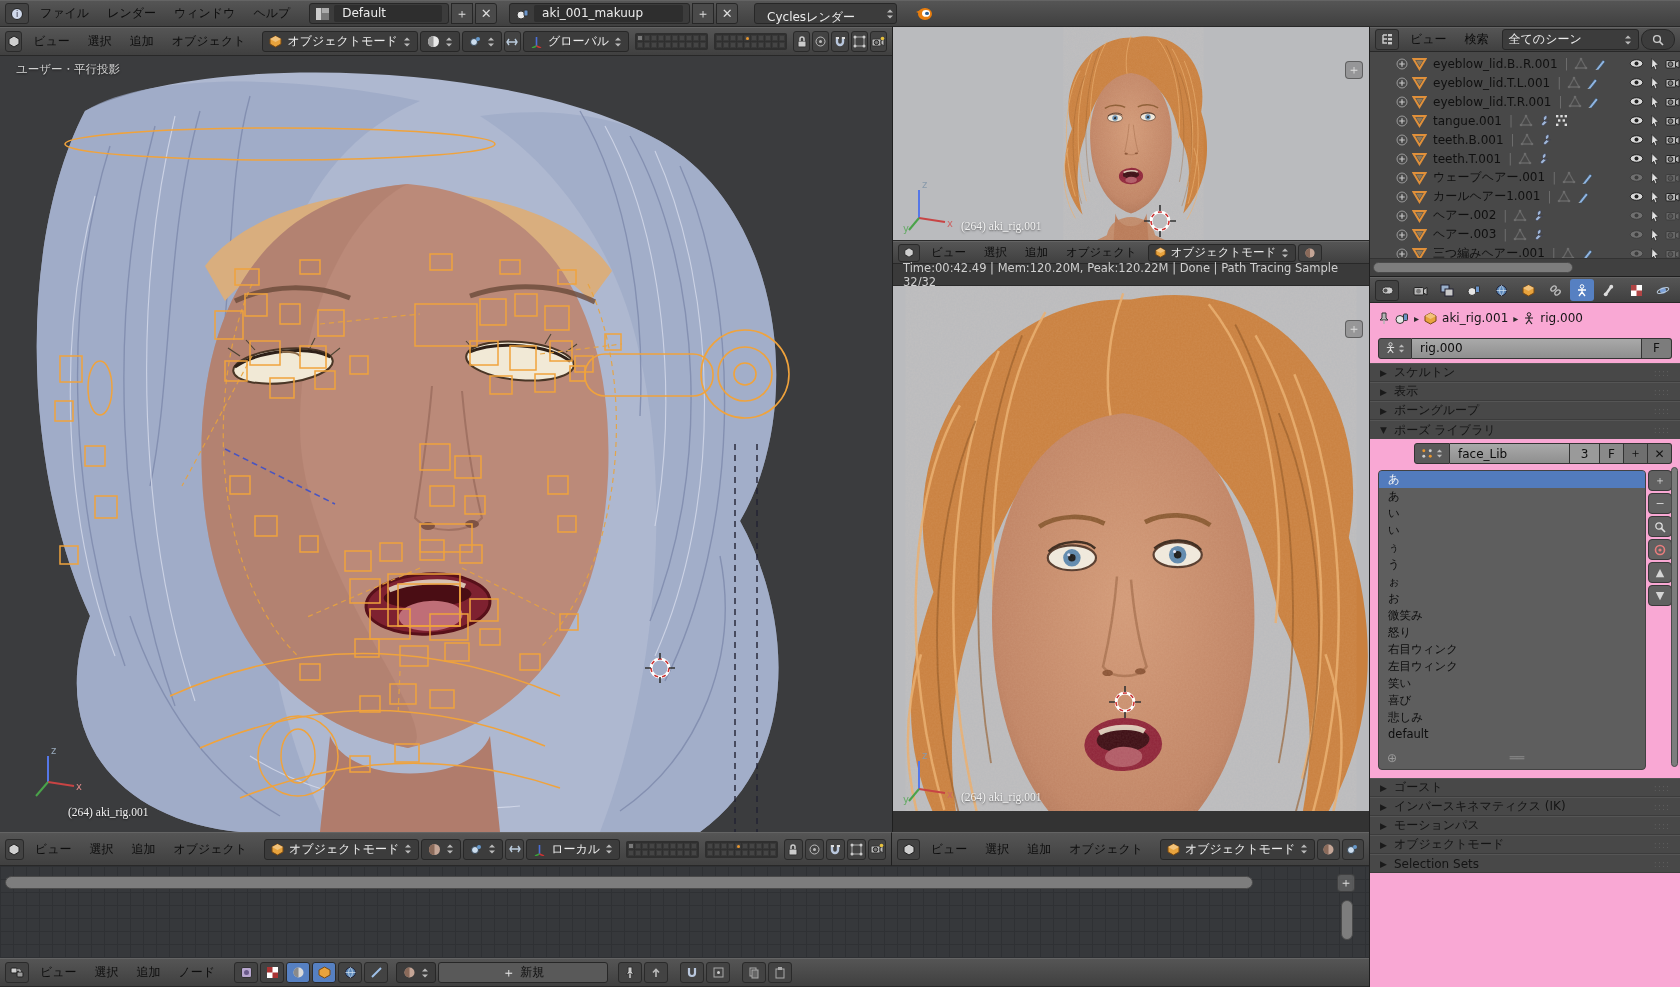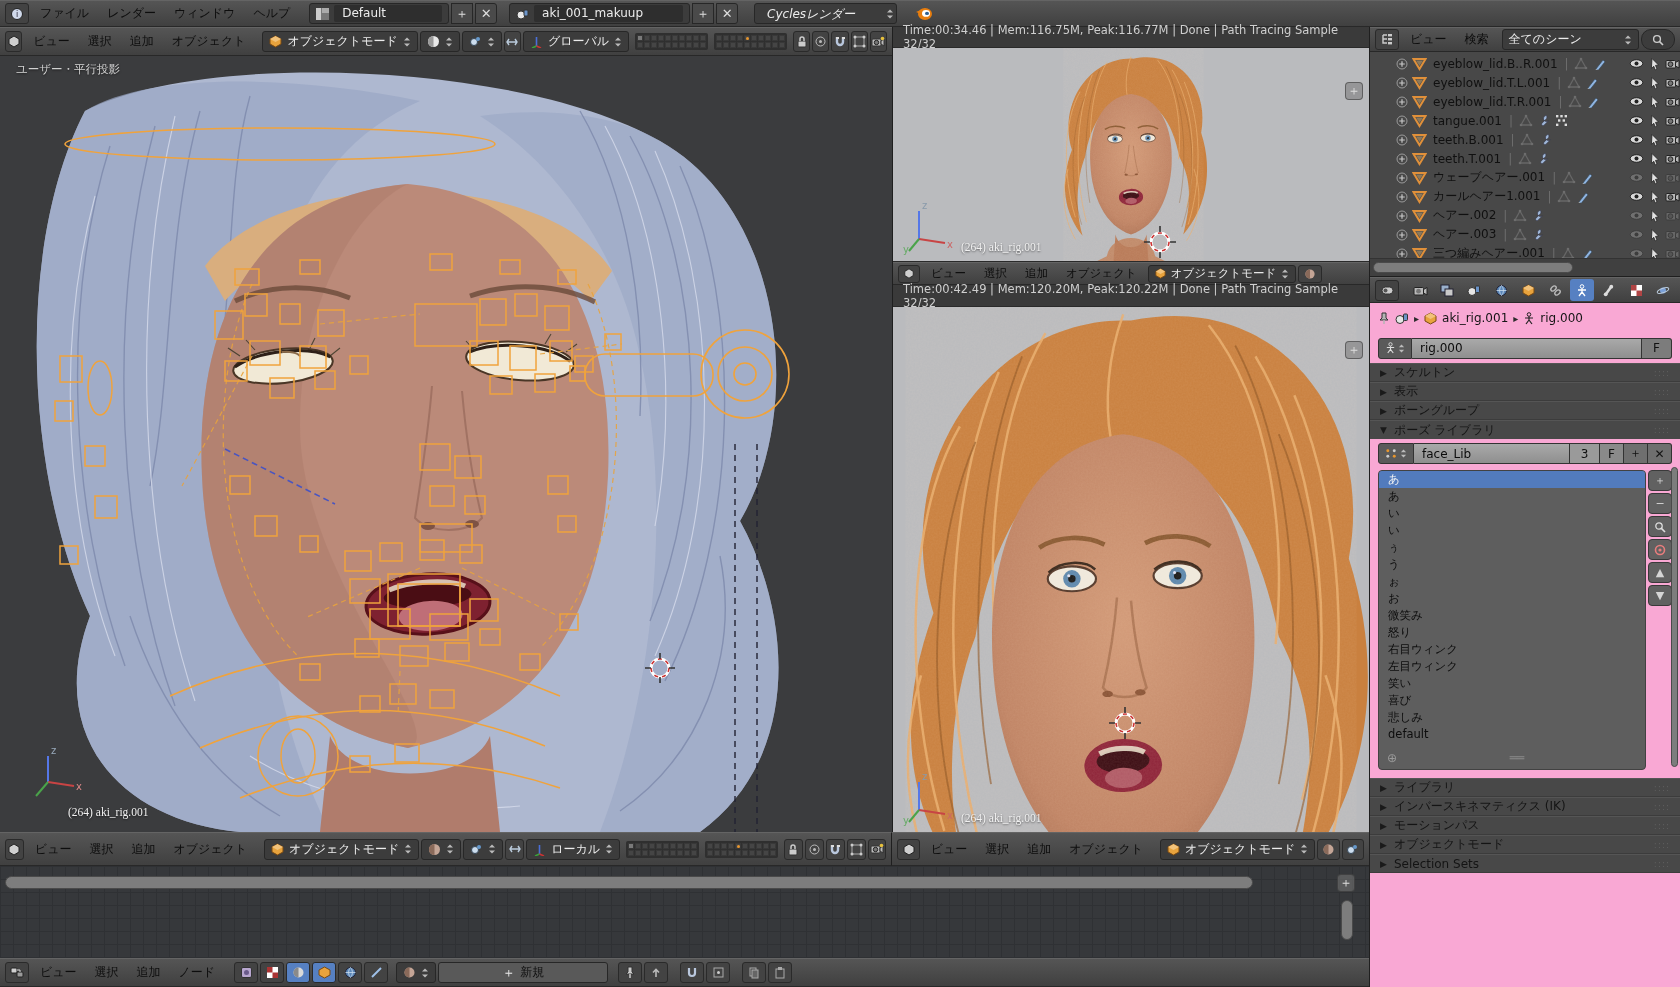--- a/index.html
+++ b/index.html
@@ -81,21 +81,21 @@
 .icondd { width:34px; background:#5a5a5a; border:1px solid #333; border-radius:3px 0 0 3px;
   display:flex; align-items:center; justify-content:center; gap:2px; }
 .txtfield { flex:1; background:linear-gradient(#a9a9a9,#8f8f8f); border:1px solid #333; border-left:none;
   color:#0c0c0c; display:flex; align-items:center; padding:0 8px; }
 .fbtn { width:30px; background:#7c7c7c; border:1px solid #333; border-left:none; border-radius:0 3px 3px 0;
   color:#111; display:flex; align-items:center; justify-content:center; }
 .panel { height:19px; display:flex; align-items:center; padding:0 10px; color:#141414;
   border-top:1px solid #555; border-bottom:1px solid #3c3c3c; background:#484848; }
 .panel .tri { font-size:9px; margin-right:7px; color:#1a1a1a; }
 .panel .grip { margin-left:auto; color:#5e5e5e; font-size:9px; letter-spacing:1px; }
-.poselibrow { display:flex; align-items:center; padding:4px 8px 4px 8px; gap:0; }
+.poselibrow { display:flex; align-items:center; padding:4px 8px 4px 8px; gap:0;margin-left:36px; }
 .smallbtn { width:24px; height:21px; background:#6f6f6f; border:1px solid #333; border-left:none;
   color:#111; display:flex; align-items:center; justify-content:center; }
 .listwrap { display:flex; padding:2px 8px 0 8px; gap:2px; }
 .poselist { flex:1; height:300px; background:#5e5e5e; border:1px solid #424242; border-radius:4px;
   overflow:hidden; display:flex; flex-direction:column; }
 .prow { height:17px; line-height:17px; padding:0 9px; color:#0d0d0d; font-size:11.5px; flex:none; }
 .prow.sel { background:#527bbd; color:#f4f4f4; }
 .plfoot { margin-top:auto; height:22px; display:flex; align-items:center; padding:0 8px; color:#9a9a9a; }
 .plfoot .eq { margin:0 auto; color:#8b8b8b; letter-spacing:0; }
 .vstack { width:24px; display:flex; flex-direction:column; gap:2px; }
@@ -136,21 +136,21 @@
     <span class="dd" style="margin-left:10px;">
       <svg width="13" height="12" viewBox="0 0 13 12">
           <circle cx="5" cy="7" r="4" fill="#e9e9e9" stroke="#333"></circle>
           <rect x="8" y="2" width="4" height="6" rx="1" fill="#6a93c8" stroke="#333"></rect>
         </svg>
       <span class="lbl" style="background:#2e2e2e; padding:1px 40px 2px 8px; border-radius:2px;">aki_001_makuup</span>
     </span>
     <span class="sq first">＋</span>
     <span class="sq last">✕</span>
     <span class="dd" style="margin-left:14px; padding-right:2px;">
-      <span class="lbl" style="padding:1px 26px 0 6px;font-style:italic;">Cyclesレンダー</span>
+      <span class="lbl" style="padding:8px 26px 0 6px;">Cyclesレンダー</span>
       <span class="chev">
           <svg width="8" height="12" viewBox="0 0 8 12">
             <path d="M1,4.5 L4,1.5 L7,4.5Z" fill="#bbb"></path>
             <path d="M1,7.5 L4,10.5 L7,7.5Z" fill="#bbb"></path>
           </svg>
         </span>
     </span>
     <span style="margin-left:16px; display:inline-flex;">
       <svg width="18" height="15" viewBox="0 0 18 15">
           <ellipse cx="10" cy="8" rx="7" ry="6" fill="#e87d0d"></ellipse>
@@ -487,21 +487,20 @@
                 <text x="3" y="-28" font-size="10" fill="#9ab">z</text>
                   <text x="28" y="8" font-size="10" fill="#d88">x</text>
               </g>
             </svg>
             <div class="ovl" style="left:16px; top:6px;">ユーザー・平行投影</div>
             <div class="ovl white" style="left:68px; bottom:14px;">(264) aki_rig.001</div>
           </div>
         </div>
 
         <div class="rendercol">
-          <div class="timebar t1">Time:00:34.46 | Mem:116.75M, Peak:116.77M | Done | Path Tracing Sample 32/32</div>
           <div class="rimg r1" id="render1"><svg width="100%" height="100%" viewBox="0 0 400 440" preserveAspectRatio="xMidYMid meet">
                 <defs>
                   <filter id="gra" x="0" y="0" width="100%" height="100%">
                     <feTurbulence type="fractalNoise" baseFrequency="0.9" numOctaves="2" result="n"></feTurbulence>
                     <feColorMatrix in="n" type="matrix" values="0 0 0 0 1  0 0 0 0 .8  0 0 0 0 .6  0 0 0 .6 0"></feColorMatrix>
                     <feComposite operator="in" in2="SourceGraphic"></feComposite>
                   </filter>
                   <radialGradient id="ska" cx="50%" cy="42%" r="65%">
                     <stop offset="0%" stop-color="#d29a78"></stop>
                     <stop offset="75%" stop-color="#c08465"></stop>
@@ -1730,21 +1729,21 @@
                   <circle cx="6" cy="6" r="1.6" fill="#e87d7d"></circle>
                 </svg>
               </span>
             <span class="vbtn">▲</span>
             <span class="vbtn">▼</span>
           </div>
         </div>
         <div id="panelsBottom" style="margin-top:8px;">
             <div class="panel">
               <span class="tri">▶</span>
-              <span>ライブラリ</span>
+              <span>ゴースト</span>
               <span class="grip">::::</span>
             </div>
             <div class="panel">
               <span class="tri">▶</span>
               <span>インバースキネマティクス (IK)</span>
               <span class="grip">::::</span>
             </div>
             <div class="panel">
               <span class="tri">▶</span>
               <span>モーションパス</span>

